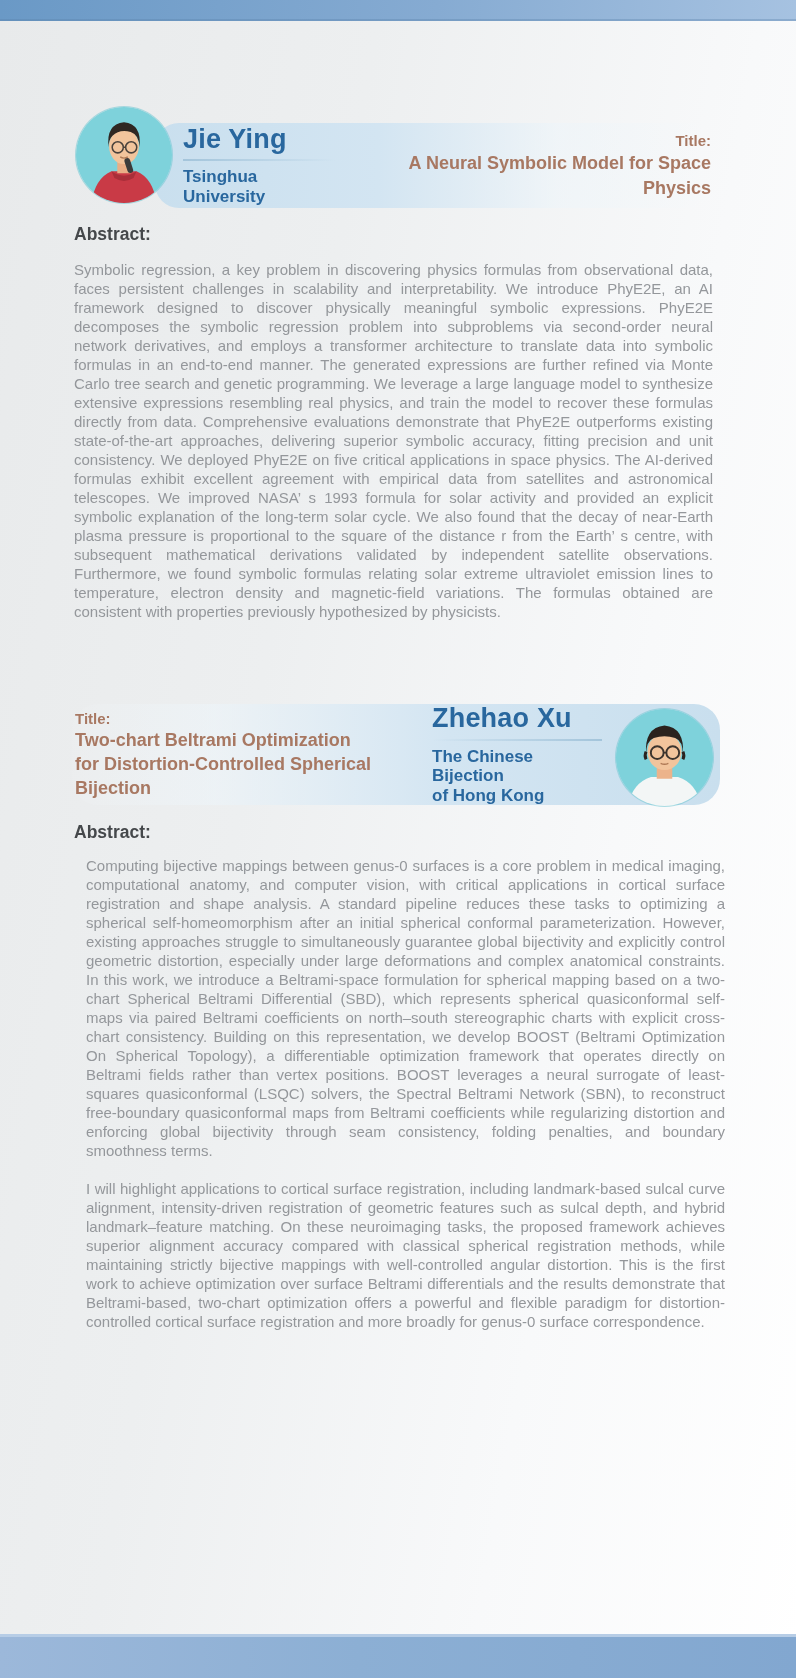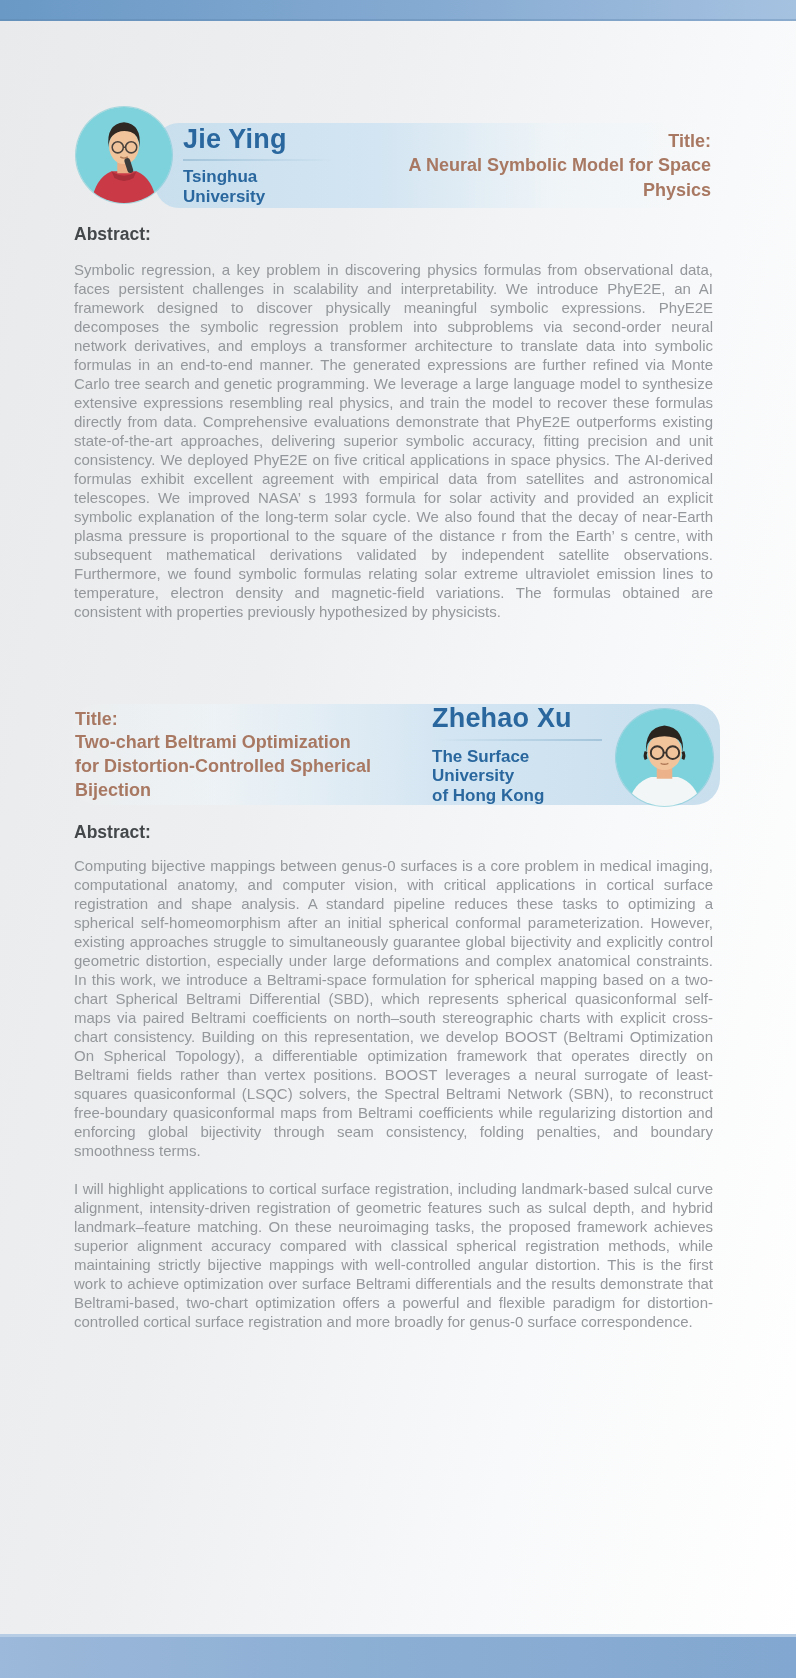--- a/index.html
+++ b/index.html
@@ -47,21 +47,21 @@
     background:linear-gradient(270deg,#c9dfee 0%,#d3e5f2 42%,rgba(237,245,250,0.55) 78%,rgba(255,255,255,0.05) 100%);
   }
 
   .name-big { font-size:27px; font-weight:bold; color:#29679e; letter-spacing:0.2px; line-height:1.1; }
   .affil { font-size:17px; font-weight:bold; color:#29679e; line-height:1.15; }
   .sep-line { height:2px; margin:5px 0 6px 0; }
   .sep-left  { width:152px; background:linear-gradient(90deg,#a4c5db 0%,rgba(164,197,219,0) 100%); }
   .sep-right { width:170px; margin-left:auto; background:linear-gradient(270deg,#a4c5db 0%,rgba(164,197,219,0) 100%); }
 
   .brown { color:#a87862; font-weight:bold; }
-  .title-label { font-size:18px; line-height:1.35; }
+  .title-label { font-size:15px; line-height:1.35; }
   .talk-title  { font-size:18px; line-height:1.35; }
 
   .b1-left  { margin-left:28px; }
   .b1-right { margin-left:auto; margin-right:2px; text-align:right; }
 
   .b2-left  { margin-left:3px; }
   .b2-left .talk-title { line-height:1.32; }
   .b2-right { margin-left:auto; margin-right:118px; text-align:left; }
 
   
@@ -70,21 +70,21 @@
     font-size:17.5px; font-weight:bold; color:#45484b;
   }
   .ah-1 { top:224px; }
   .ah-2 { top:822px; }
   .abstract-body {
     position:absolute; left:74px; width:639px;
     font-size:15px; line-height:19px; text-align:justify;
     color:#94979b;
   }
   .ab-1 { top:260px; }
-  .ab-2 { top:856px; }
+  .ab-2 { top:856px;margin-left:12px; }
   .abstract-body p { margin:0; }
   .abstract-body p + p { margin-top:19px; }
 </style>
 </head>
 <body>
 
 <div class="page">
 
   <div class="topbar"></div>
 
@@ -125,21 +125,21 @@
 
   <div class="banner banner-2">
     <div class="b2-left">
       <div class="brown title-label">Title:</div>
       <div class="brown talk-title">Two-chart Beltrami Optimization</div>
       <div class="brown talk-title">for Distortion-Controlled Spherical Bijection</div>
     </div>
     <div class="b2-right">
       <div class="name-big">Zhehao Xu</div>
       <div class="sep-line sep-right"></div>
-      <div class="affil">The Surface University</div>
+      <div class="affil">The Chinese Bijection</div>
       <div class="affil">of Hong Kong</div>
     </div>
   </div>
 
   <div class="avatar avatar-2">
     <svg viewBox="0 0 100 100" width="97" height="97">
       <rect width="100" height="100" fill="#7ed2db"></rect>
       <path d="M12 100 Q17 76 36 70 L64 70 Q83 76 88 100 Z" fill="#f3f6f6"></path>
       <path d="M42 59 h16 v13 h-16 z" fill="#ecb38b"></path>
       <ellipse cx="50" cy="44" rx="17.5" ry="19" fill="#f2c49c"></ellipse>

